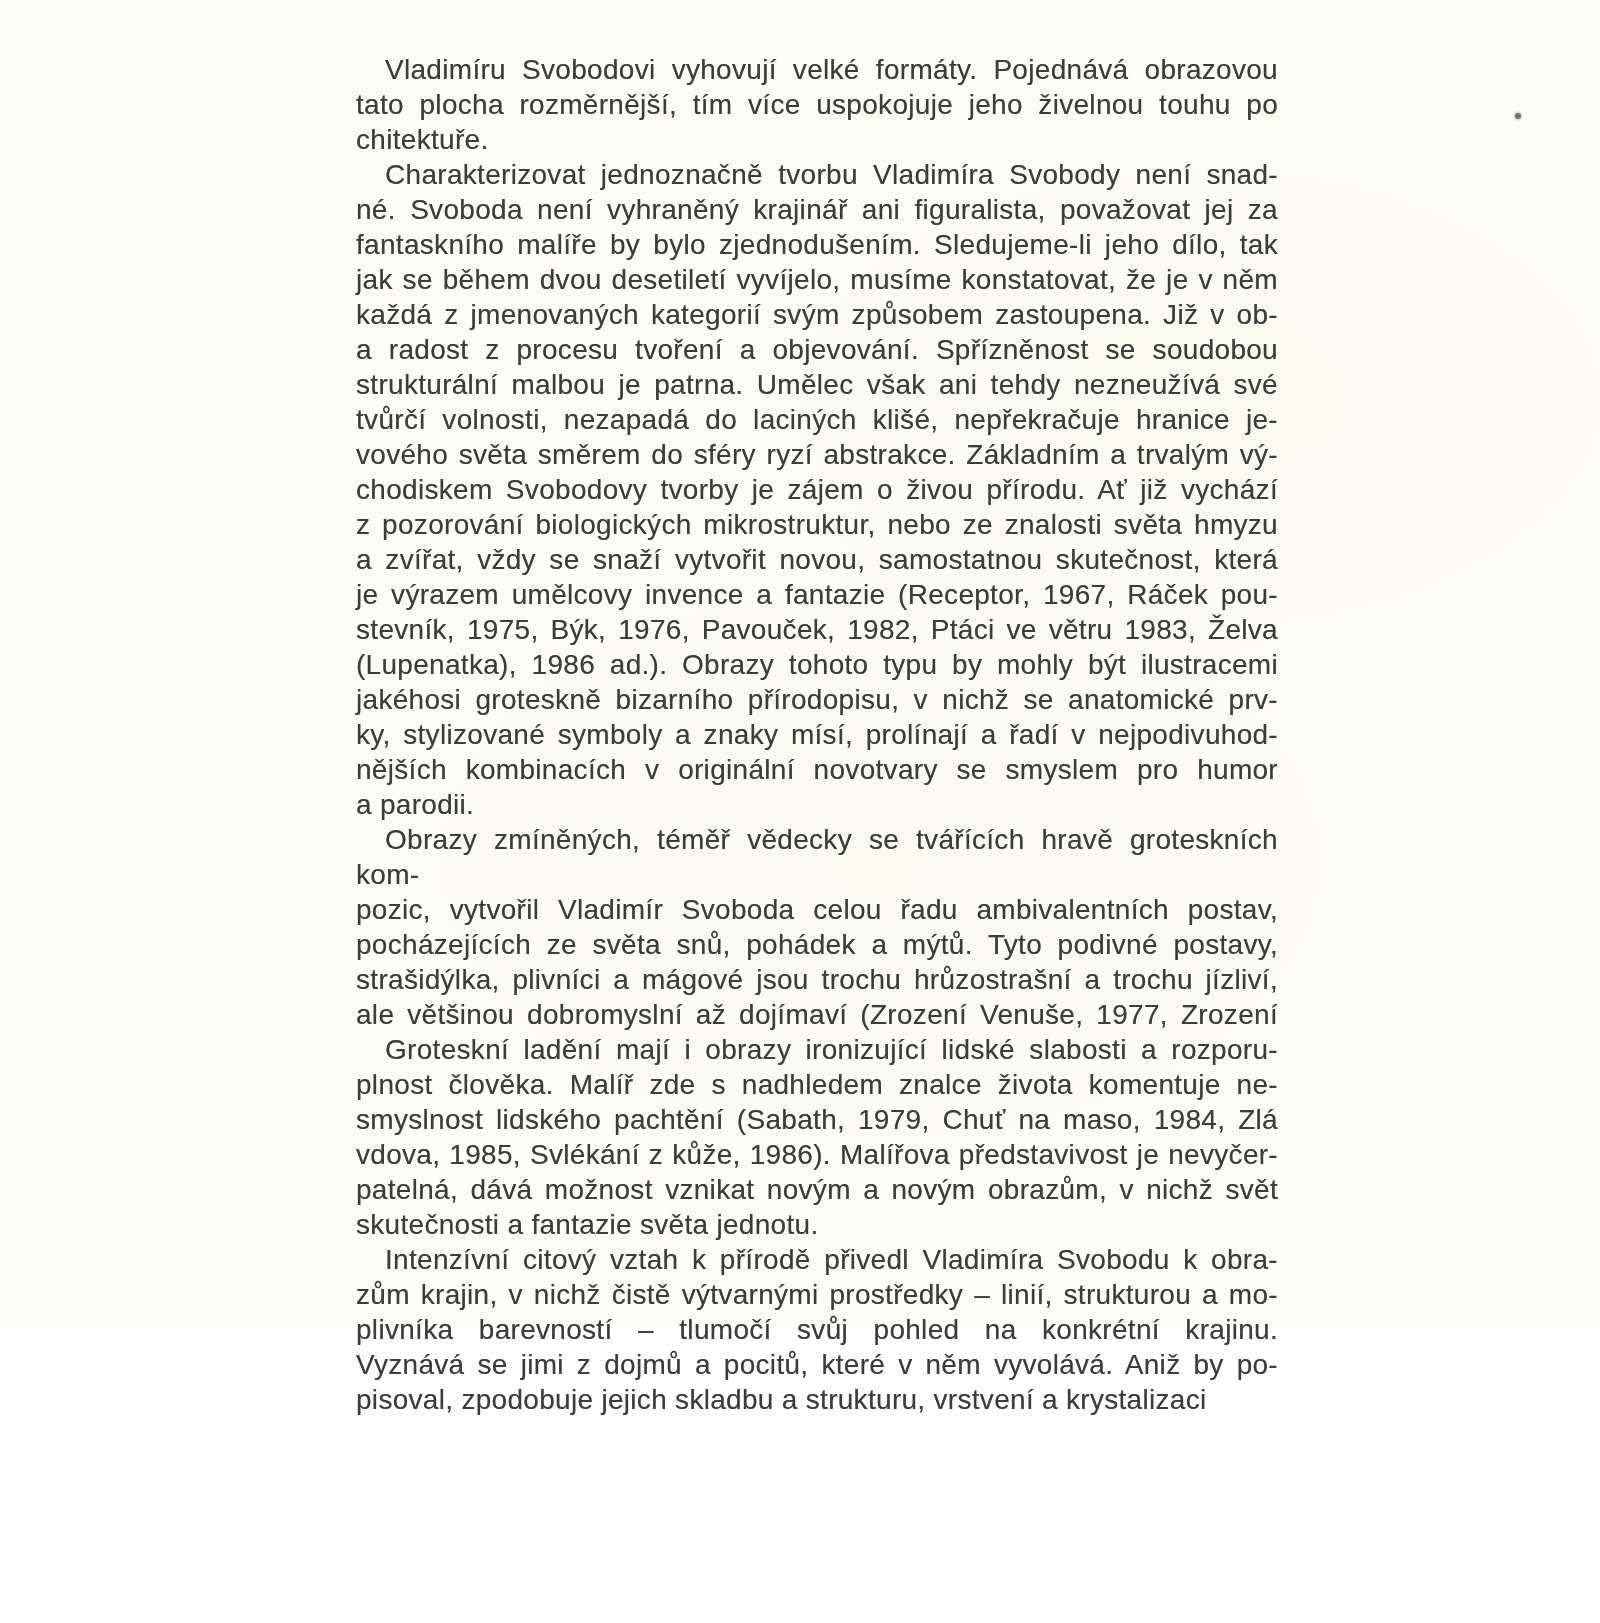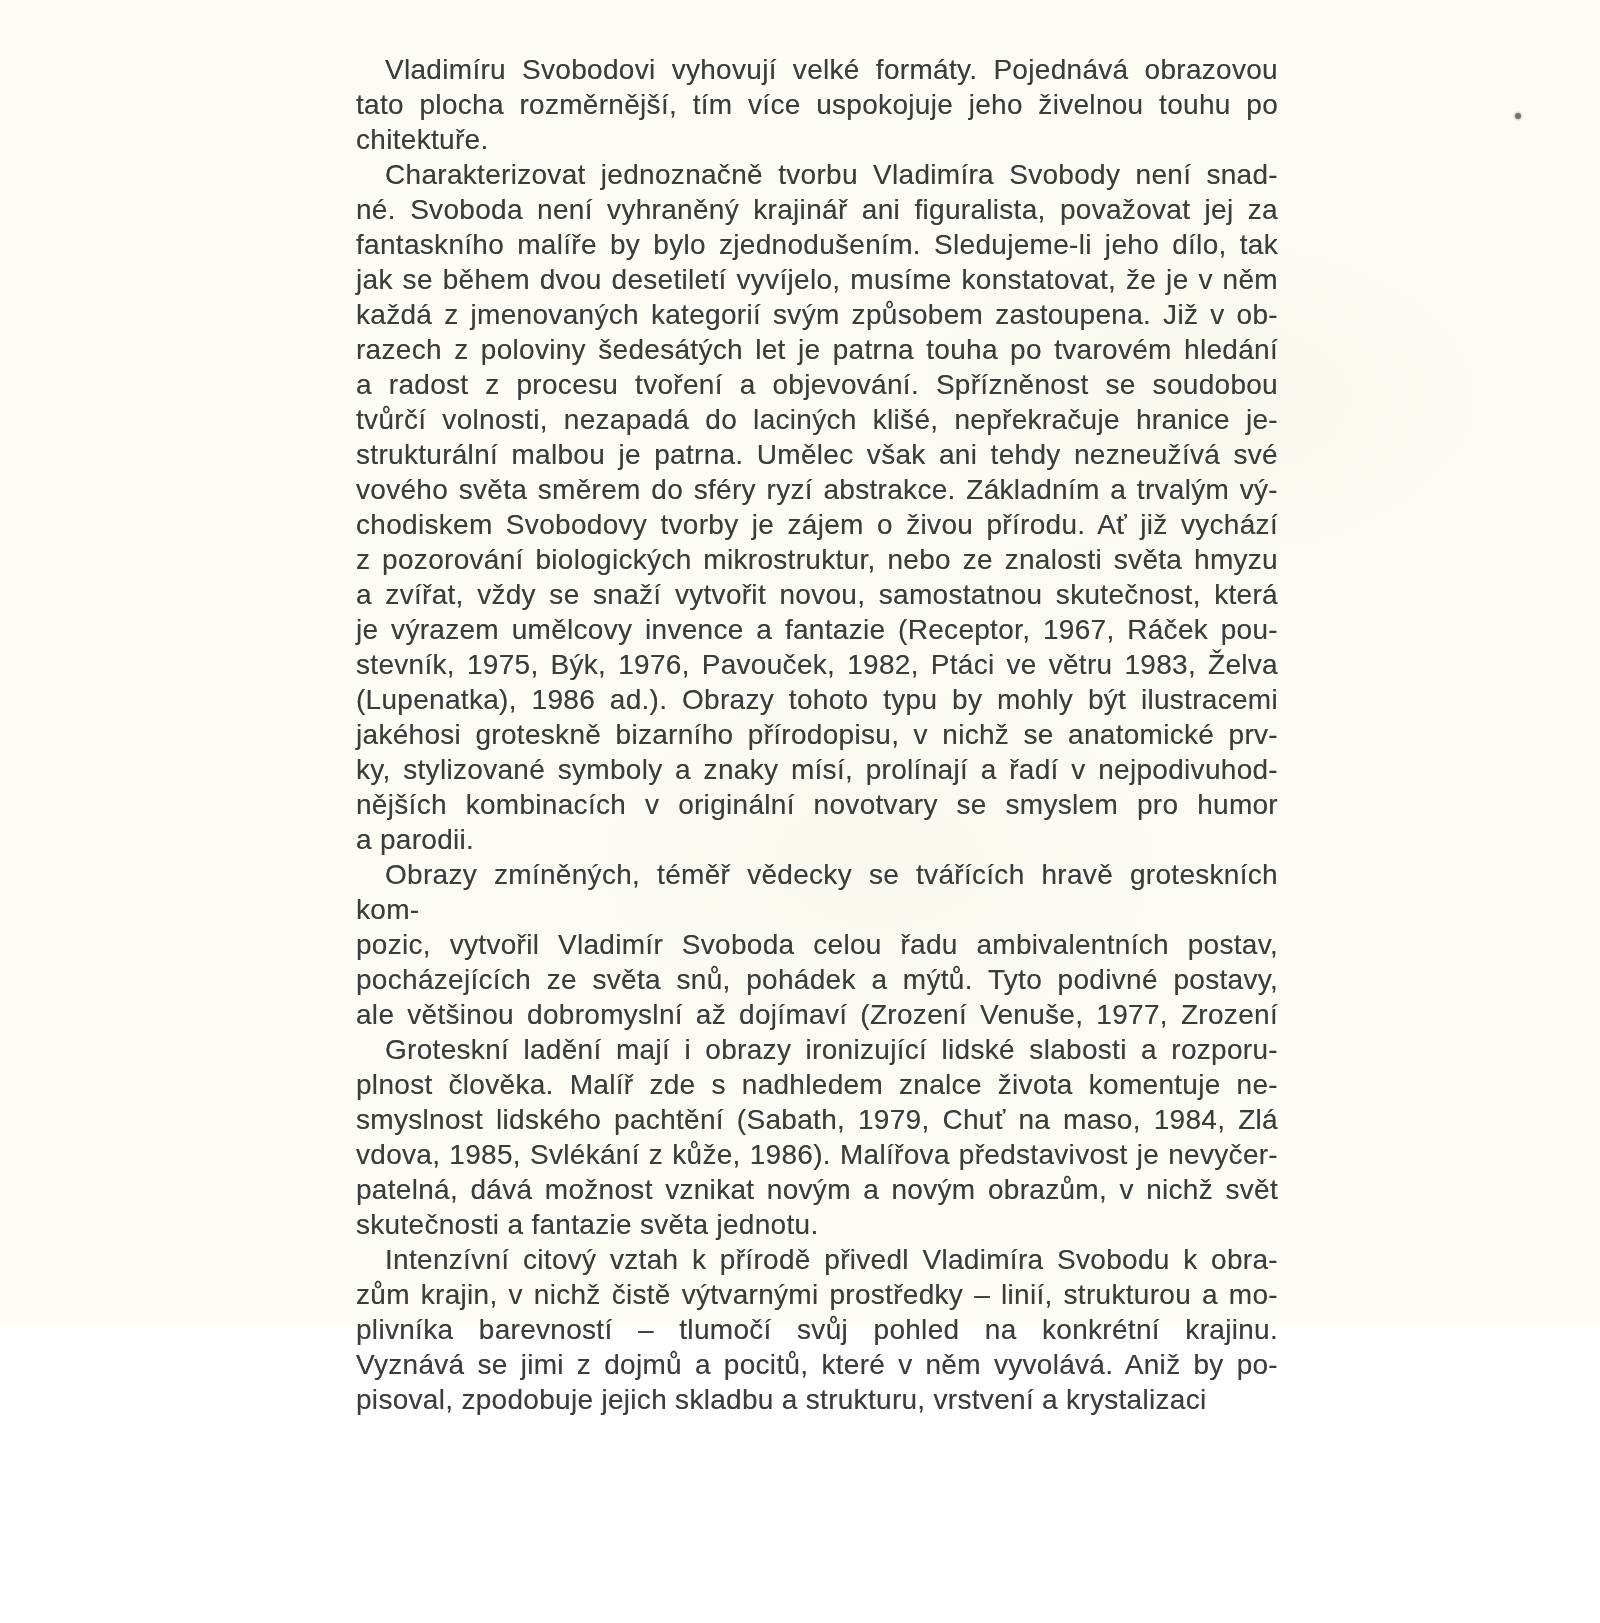--- a/index.html
+++ b/index.html
@@ -62,38 +62,38 @@
 <div class="page" style="background-color: rgb(253, 253, 246); background-image: radial-gradient(700px 400px at 75% 30%, rgba(210, 210, 180, 0.1), rgba(0, 0, 0, 0) 70%), radial-gradient(800px 500px at 55% 65%, rgba(205, 205, 175, 0.08), rgba(0, 0, 0, 0) 70%);">
   <div class="text-block" style="color: rgb(60, 60, 60);">
       <div class="line indent">Vladimíru Svobodovi vyhovují velké formáty. Pojednává obrazovou</div>
       <div class="line">tato plocha rozměrnější, tím více uspokojuje jeho živelnou touhu po</div>
       <div class="line last">chitektuře.</div>
       <div class="line indent">Charakterizovat jednoznačně tvorbu Vladimíra Svobody není snad-</div>
       <div class="line">né. Svoboda není vyhraněný krajinář ani figuralista, považovat jej za</div>
       <div class="line">fantaskního malíře by bylo zjednodušením. Sledujeme-li jeho dílo, tak</div>
       <div class="line">jak se během dvou desetiletí vyvíjelo, musíme konstatovat, že je v něm</div>
       <div class="line">každá z jmenovaných kategorií svým způsobem zastoupena. Již v ob-</div>
-      <div class="line">razech z poloviny šedesátých let je patrna touha po tvarovém hledání</div>
       <div class="line">a radost z procesu tvoření a objevování. Spřízněnost se soudobou</div>
+      <div class="line">strukturální malbou je patrna. Umělec však ani tehdy nezneužívá své</div>
       <div class="line">tvůrčí volnosti, nezapadá do laciných klišé, nepřekračuje hranice je-</div>
-      <div class="line">strukturální malbou je patrna. Umělec však ani tehdy nezneužívá své</div>
       <div class="line">vového světa směrem do sféry ryzí abstrakce. Základním a trvalým vý-</div>
       <div class="line">chodiskem Svobodovy tvorby je zájem o živou přírodu. Ať již vychází</div>
       <div class="line">z pozorování biologických mikrostruktur, nebo ze znalosti světa hmyzu</div>
       <div class="line">a zvířat, vždy se snaží vytvořit novou, samostatnou skutečnost, která</div>
       <div class="line">je výrazem umělcovy invence a fantazie (Receptor, 1967, Ráček pou-</div>
       <div class="line">stevník, 1975, Býk, 1976, Pavouček, 1982, Ptáci ve větru 1983, Želva</div>
       <div class="line">(Lupenatka), 1986 ad.). Obrazy tohoto typu by mohly být ilustracemi</div>
       <div class="line">jakéhosi groteskně bizarního přírodopisu, v nichž se anatomické prv-</div>
       <div class="line">ky, stylizované symboly a znaky mísí, prolínají a řadí v nejpodivuhod-</div>
       <div class="line">nějších kombinacích v originální novotvary se smyslem pro humor</div>
       <div class="line last">a parodii.</div>
       <div class="line indent">Obrazy zmíněných, téměř vědecky se tvářících hravě groteskních kom-</div>
       <div class="line">pozic, vytvořil Vladimír Svoboda celou řadu ambivalentních postav,</div>
       <div class="line">pocházejících ze světa snů, pohádek a mýtů. Tyto podivné postavy,</div>
+      <div class="line">strašidýlka, plivníci a mágové jsou trochu hrůzostrašní a trochu jízliví,</div>
       <div class="line">ale většinou dobromyslní až dojímaví (Zrození Venuše, 1977, Zrození</div>
       <div class="line indent">Groteskní ladění mají i obrazy ironizující lidské slabosti a rozporu-</div>
       <div class="line">plnost člověka. Malíř zde s nadhledem znalce života komentuje ne-</div>
       <div class="line">smyslnost lidského pachtění (Sabath, 1979, Chuť na maso, 1984, Zlá</div>
       <div class="line">vdova, 1985, Svlékání z kůže, 1986). Malířova představivost je nevyčer-</div>
       <div class="line">patelná, dává možnost vznikat novým a novým obrazům, v nichž svět</div>
       <div class="line last">skutečnosti a fantazie světa jednotu.</div>
       <div class="line indent">Intenzívní citový vztah k přírodě přivedl Vladimíra Svobodu k obra-</div>
       <div class="line">zům krajin, v nichž čistě výtvarnými prostředky – linií, strukturou a mo-</div>
       <div class="line">plivníka barevností – tlumočí svůj pohled na konkrétní krajinu.</div>

